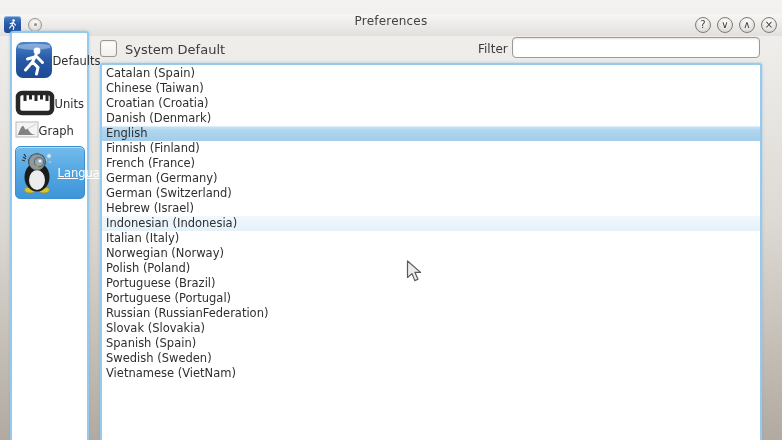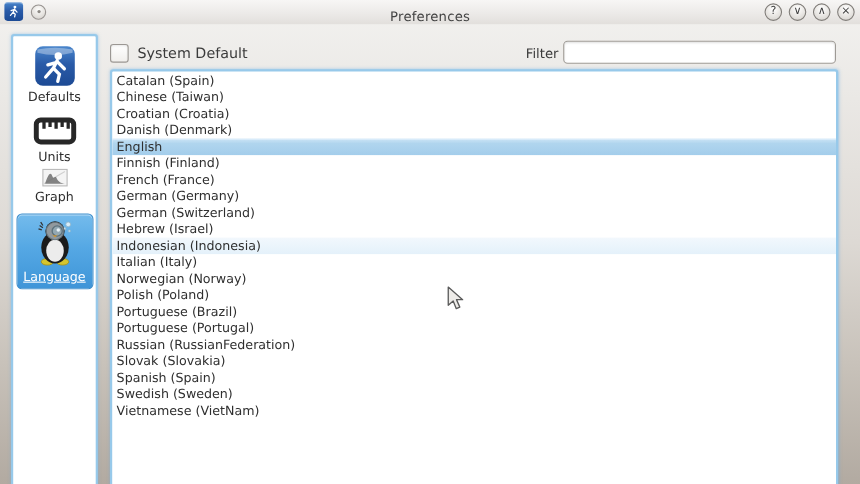--- a/index.html
+++ b/index.html
@@ -4,23 +4,23 @@
 <style>
   html,body{margin:0;padding:0;background:#888;}
   *{box-sizing:border-box;}
   #window{
     position:relative;width:782px;height:440px;overflow:hidden;
     font-family:"DejaVu Sans","Liberation Sans",sans-serif;
     background:linear-gradient(180deg,#f3f2f0 0px,#eae8e5 90px,#ddd9d4 220px,#c8c2ba 330px,#b2aaa1 440px);
   }
   
   .titlebar{
-    position:absolute;left:0;top:0;width:782px;height:22px;
+    position:absolute;left:0;top:14px;width:782px;height:22px;
     background:linear-gradient(180deg,#f7f6f5 0%,#eceae8 55%,#e2dfdc 100%);
-    display:flex;align-items:flex-end;
+    display:flex;align-items:flex-start;
   }
   .tb-left{position:absolute;left:4px;top:2px;display:flex;align-items:center;gap:7px;}
   .app-icon{
     width:17px;height:17px;border-radius:3px;display:inline-flex;align-items:center;justify-content:center;
     background:linear-gradient(180deg,#4a86cc 0%,#2a5ba8 45%,#1c4a94 100%);
     box-shadow:inset 0 1px 0 rgba(255,255,255,.45);
   }
   .pin-btn{
     width:14px;height:14px;border-radius:50%;border:1px solid #979390;
     background:radial-gradient(circle at 50% 32%,#fdfdfc 0%,#e4e1dd 60%,#cfcbc6 100%);
@@ -38,21 +38,21 @@
     display:inline-flex;align-items:center;justify-content:center;cursor:default;
     font-family:"DejaVu Sans",sans-serif;
   }
   
   .sidebar{
     position:absolute;left:10px;top:31px;width:79px;height:420px;
     background:#fff;border:2px solid #97c9ea;border-radius:3px;
     box-shadow:0 0 3px rgba(100,170,225,.55);
     display:flex;flex-direction:column;align-items:center;
   }
-  .side-item{display:flex;flex-direction:column;align-items:center;justify-content:flex-start;width:70px;border-radius:5px;}
+  .side-item{display:flex;flex-direction:row;align-items:center;justify-content:flex-start;width:70px;border-radius:5px;}
   .side-item .ico{display:flex;align-items:center;justify-content:center;}
   .side-item .lbl{font-size:11.5px;color:#2e2e2e;margin-top:2px;white-space:nowrap;}
   .side-item.sel{
     background:linear-gradient(180deg,#74bbec 0%,#55a8e4 45%,#3f95d8 100%);
     border:1px solid #3e8fcd;box-shadow:inset 0 1px 0 rgba(255,255,255,.5);
     padding:3px 0 4px 0;
   }
   .side-item.sel .lbl{color:#ffffff;text-decoration:underline;}
   
   .checkbox{

